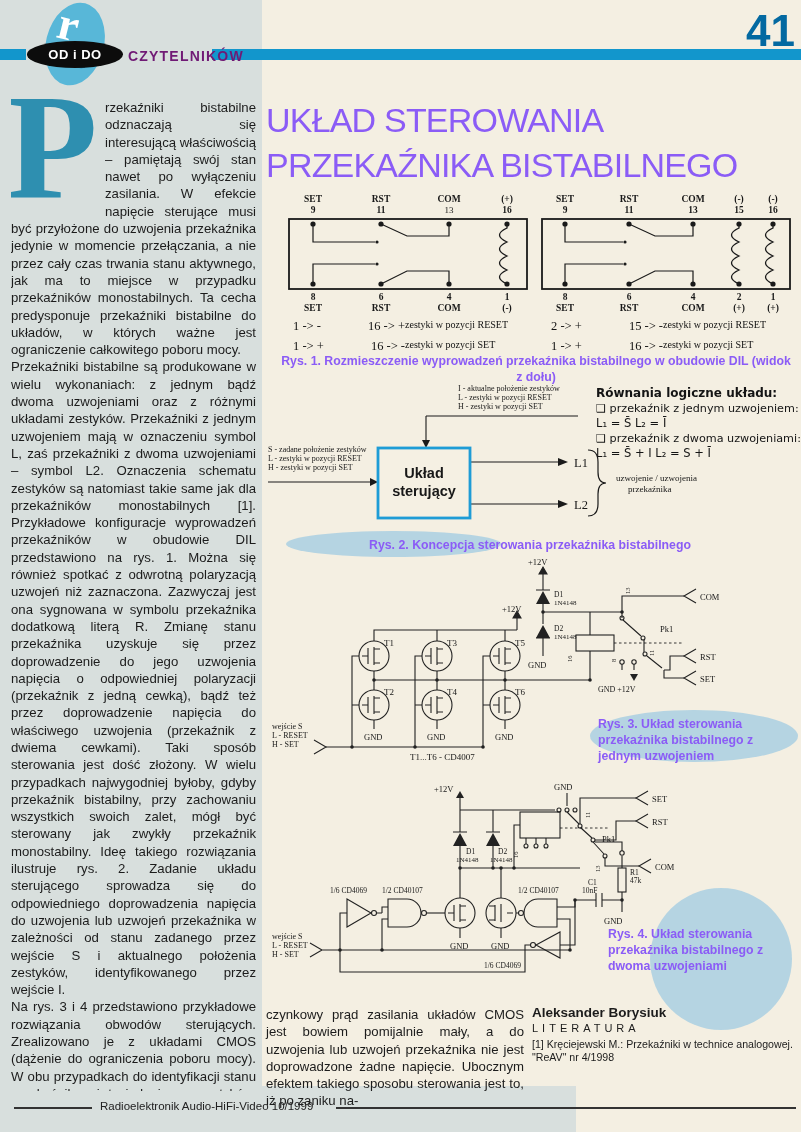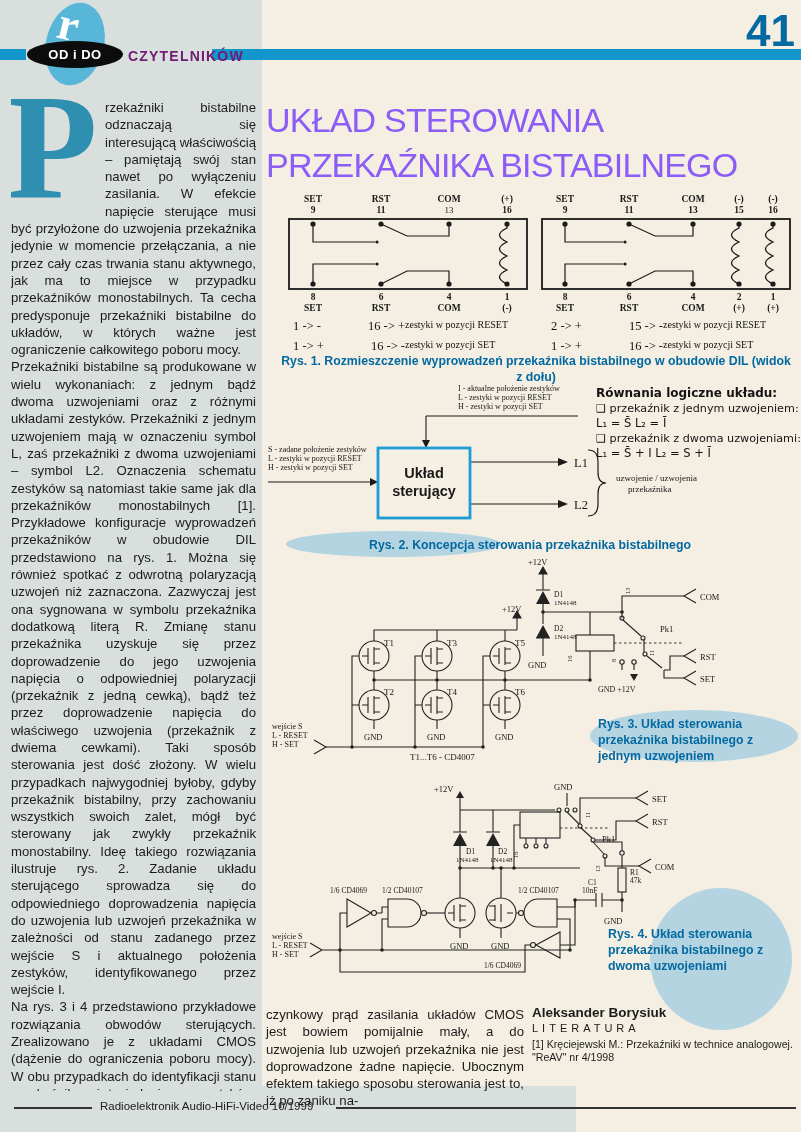--- a/index.html
+++ b/index.html
@@ -15,21 +15,21 @@
   .badge{left:27px;top:41px;width:96px;height:27px;background:#0c0c0c;border-radius:50%;
          color:#fff;font:700 13px/27px "Liberation Sans",sans-serif;text-align:center;letter-spacing:.5px;}
   .sect{left:128px;top:48px;font:800 14px "Liberation Sans",sans-serif;letter-spacing:1.2px;color:#701a75;}
   .pgnum{left:746px;top:6px;font:800 44px "Liberation Sans",sans-serif;color:#0369a1;}
   .col1{left:11px;top:99px;width:245px;height:992px;overflow:hidden;
         font-size:13.2px;line-height:17.3px;text-align:justify;}
   .col1 .para{display:block;}
   .dropcap{float:left;width:94px;height:106px;position:relative;}
   .dropcap span{position:absolute;top:-27px;left:-5px;font:700 150px/1 "Liberation Serif",serif;color:#2e8fb0;}
   .title{left:266px;top:96px;font:400 34px/45px "Liberation Sans",sans-serif;color:#8b5cf6;letter-spacing:-.8px;}
-  .figcap{font:700 12.3px/16px "Liberation Sans",sans-serif;color:#0369a1;}
+  .figcap{font:700 12.3px/16px "Liberation Sans",sans-serif;color:#8b5cf6;}
   .ell-hl{background:#a9cfe2;border-radius:50%;opacity:.85;}
   .f1states{font-family:"Liberation Serif",serif;font-size:12.5px;color:#111;}
   .f1states .row{display:flex;margin-bottom:5px;}
   .f1states .ca{width:50px;} .f1states .cb{width:62px;text-align:right;} .f1states .cd{font-size:10px;text-align:right;}
   .eqs{width:206px;font-family:"DejaVu Sans",sans-serif;color:#141414;}
   .eqs .eqt{font-weight:700;font-size:12px;margin-bottom:2px;}
   .eqs .eql{font-size:11.2px;}
   .eqs .eqv{font-size:11.5px;margin:1px 0 2px 0;}
   .body-sm{font-size:13.2px;line-height:17.3px;text-align:justify;}
   .author{font:700 13.5px "Liberation Sans",sans-serif;margin-top:3px;}

